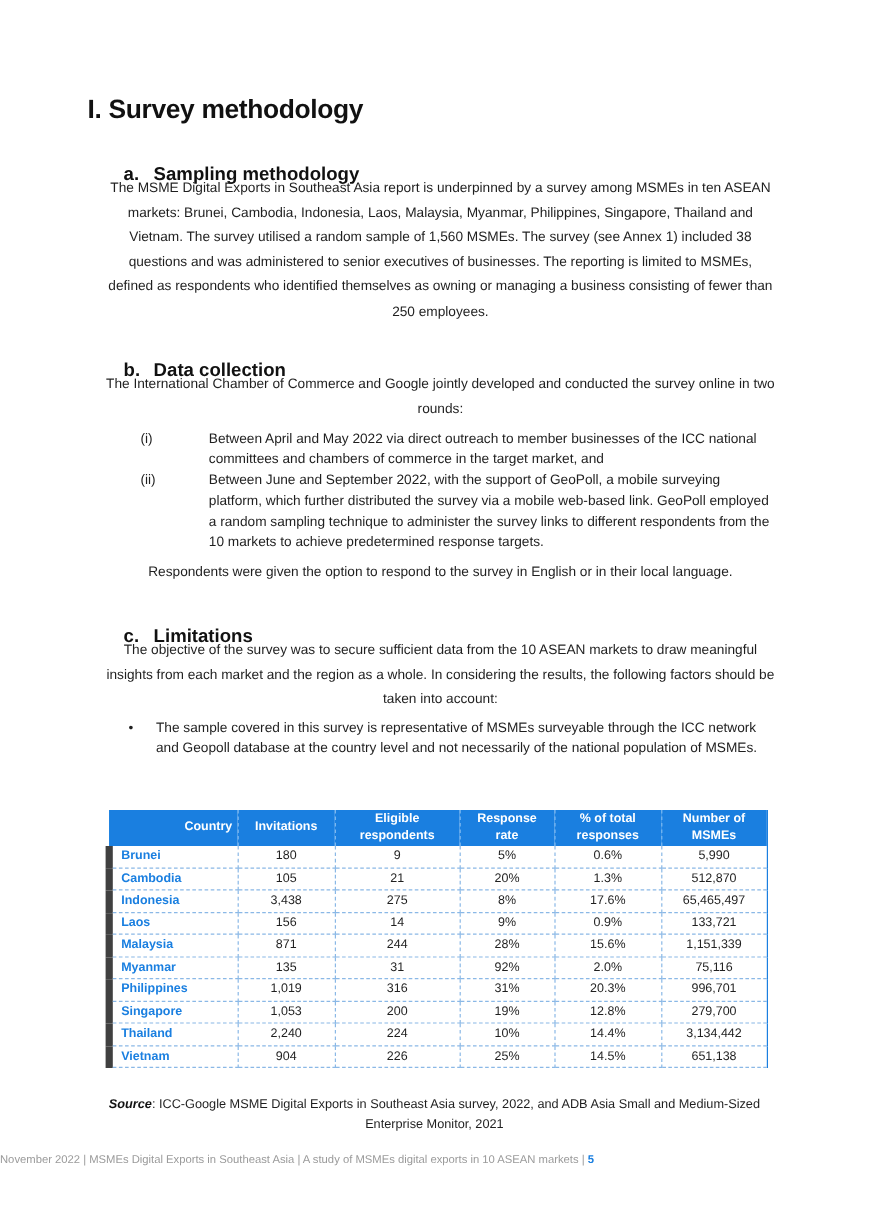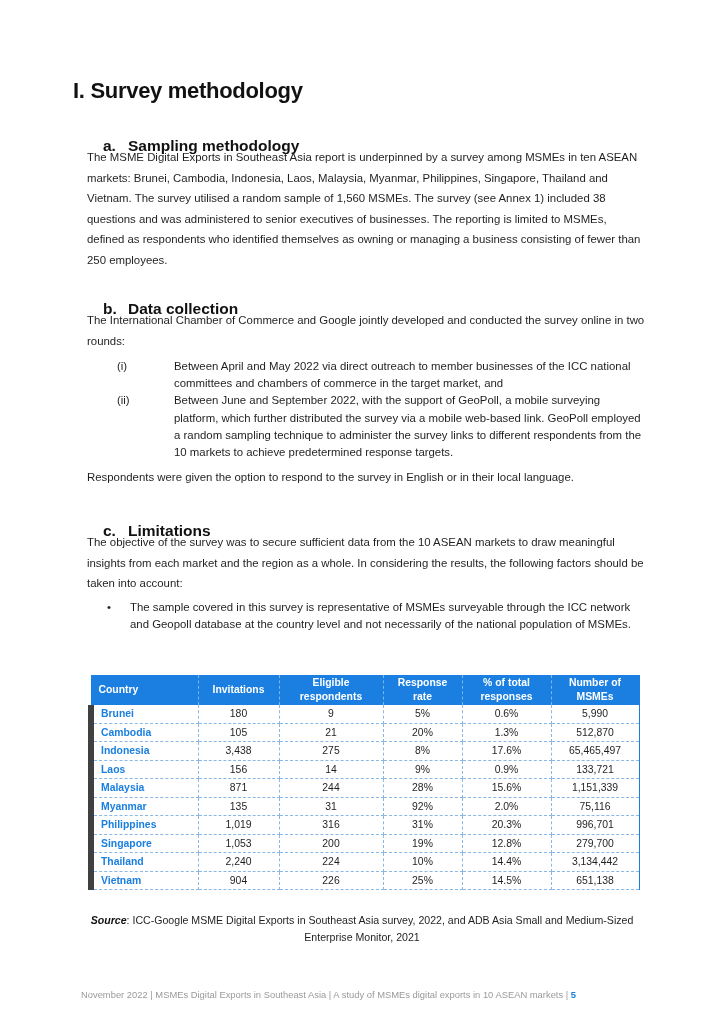--- a/index.html
+++ b/index.html
@@ -45,20 +45,21 @@
       width: 25px;
     }
     .para {
       position: absolute;
       left: 87px;
       width: 560px;
       margin: 0;
       font-size: 11.4px;
       line-height: 20.5px;
       color: #1f1f1f;
+      text-align: center;
     }
     .list {
       position: absolute;
       left: 87px;
       width: 560px;
       margin: 0;
       padding: 0;
       list-style: none;
       font-size: 11.4px;
       line-height: 17.2px;
@@ -109,21 +110,21 @@
       color: #ffffff;
       font-weight: bold;
       height: 30px;
       padding: 0 4px;
       line-height: 14px;
       border-left: 1px dashed #7cb8f0;
       border-right: 1px dashed #7cb8f0;
       text-align: center;
     }
     .tbl th:first-child {
-      text-align: left;
+      text-align: right;
       padding-left: 7px;
       border-left: 1px solid #1a7fe0;
     }
     .tbl th:last-child { border-right: 1px solid #1a7fe0; }
     .tbl td {
       height: 17.5px;
       padding: 0 4px;
       text-align: center;
       color: #1f1f1f;
       border-bottom: 1px dashed #8ab8e6;
@@ -159,23 +160,23 @@
       font-size: 10.6px;
       line-height: 17px;
       color: #1f1f1f;
       margin: 0;
     }
     .source b { color: #111; font-style: italic; }
 
     .footer {
       position: absolute;
       left: 0;
-      top: 989px;
+      top: 960px;
       width: 576px;
-      text-align: right;
+      text-align: left;
       font-size: 9.4px;
       color: #9a9a9a;
       white-space: nowrap;
     }
     .footer .pg {
       color: #1a7fe0;
       font-weight: bold;
     }
   </style>
 </head>

